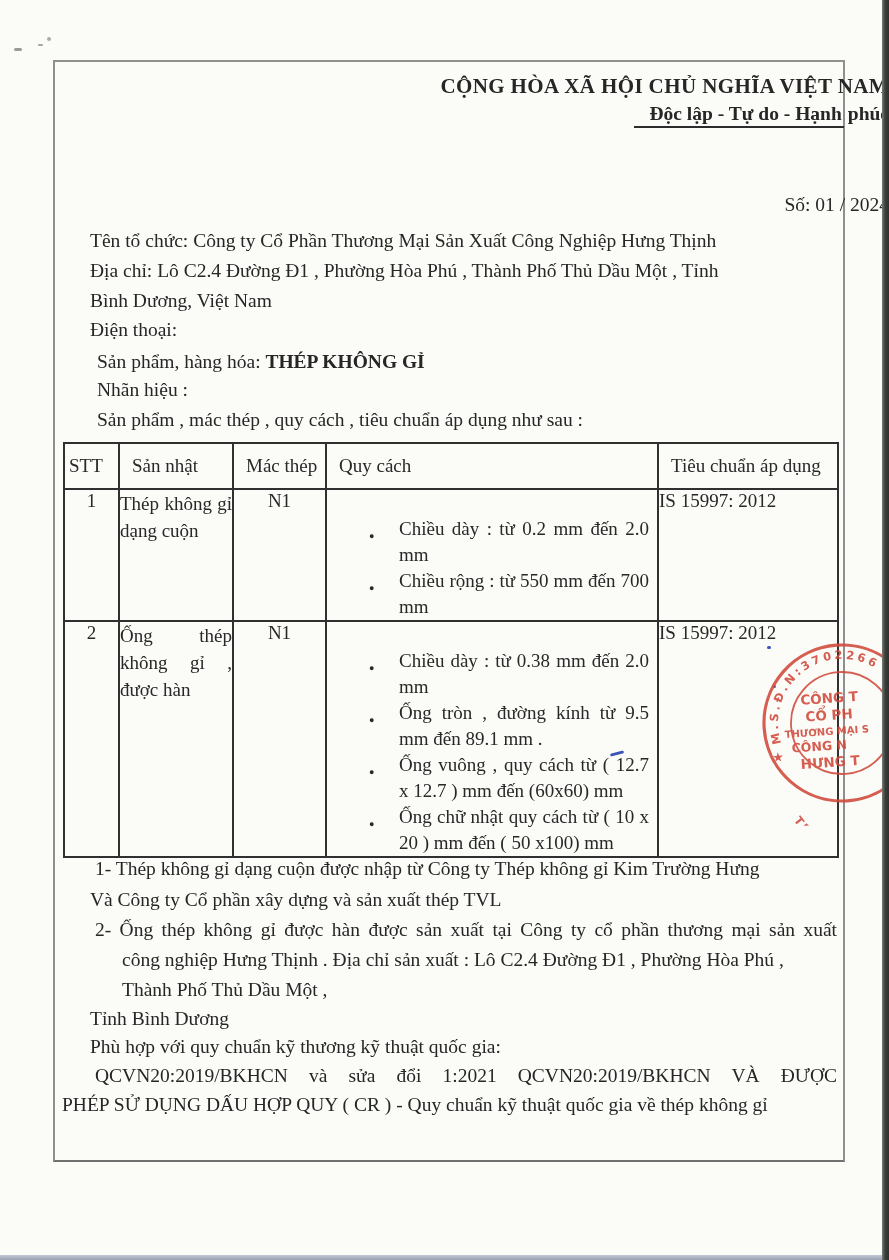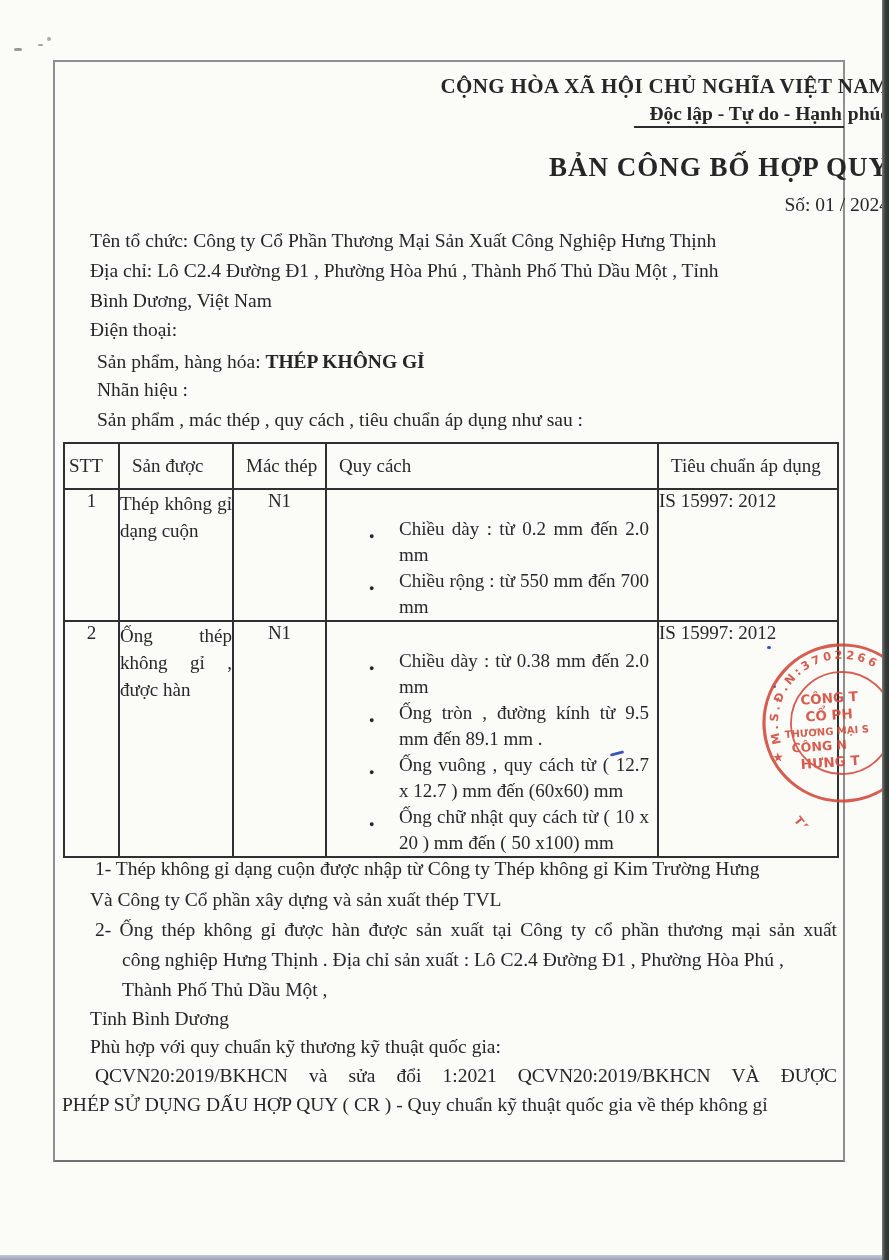--- a/index.html
+++ b/index.html
@@ -69,21 +69,20 @@
   <div class="speck" style="left:773px;top:685px;width:3px;height:3px;background:#4a5fc4;"></div>
   <div class="speck" style="left:767px;top:646px;width:4px;height:3px;background:#3d54b8;"></div>
   <div class="speck" style="left:610px;top:752px;width:14px;height:3px;background:#3d54b8;transform:rotate(-14deg);"></div>
 
   <div class="bbox"></div>
 
   <div class="abs center h-country">CỘNG HÒA XÃ HỘI CHỦ NGHĨA VIỆT NAM</div>
   <div class="abs center h-motto">
     <span class="u">Độc lập - Tự do - Hạnh</span><span class="tail">phúc</span>
   </div>
-  <div class="abs center h-title">BẢN CÔNG BỐ HỢP QUY</div>
   <div class="abs center h-number">Số: 01 / 2024</div>
 
   <div class="abs tline" style="left:90px;top:228px;">Tên tổ chức: Công ty Cổ Phần Thương Mại Sản Xuất Công Nghiệp Hưng Thịnh</div>
   <div class="abs tline" style="left:90px;top:258px;text-align:right;">Địa chỉ: Lô C2.4 Đường Đ1 , Phường Hòa Phú , Thành Phố Thủ Dầu Một , Tỉnh</div>
   <div class="abs tline" style="left:90px;top:288px;">Bình Dương, Việt Nam</div>
   <div class="abs tline" style="left:90px;top:317px;">Điện thoại:</div>
   <div class="abs tline" style="left:97px;top:349px;">
     <span>Sản phẩm, hàng hóa:</span>
     <span class="bold">THÉP KHÔNG GỈ</span>
   </div>
@@ -94,21 +93,21 @@
     <colgroup>
       <col style="width:55px">
         <col style="width:114px">
         <col style="width:93px">
         <col style="width:332px">
         <col style="width:180px">
     </colgroup>
     <tbody>
         <tr class="hrow">
       <td class="c">STT</td>
-      <td>Sản được</td>
+      <td>Sản nhật</td>
       <td>Mác thép</td>
       <td>Quy cách</td>
       <td>Tiêu chuẩn áp dụng</td>
     </tr>
     <tr style="height:92px;">
       <td class="c grade">1</td>
       <td class="prod">Thép không gỉ dạng cuộn</td>
       <td class="c grade">N1</td>
       <td>
         <ul class="specs">

